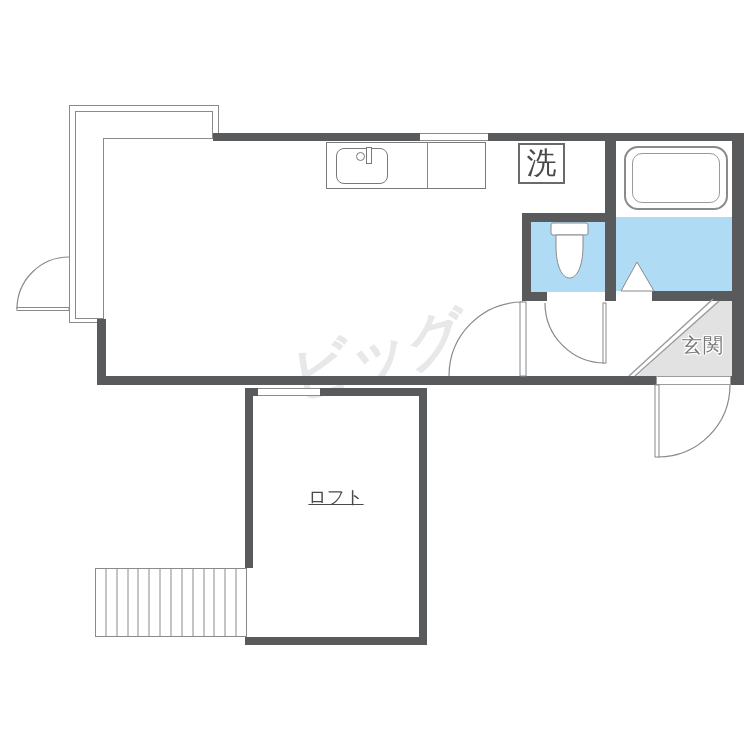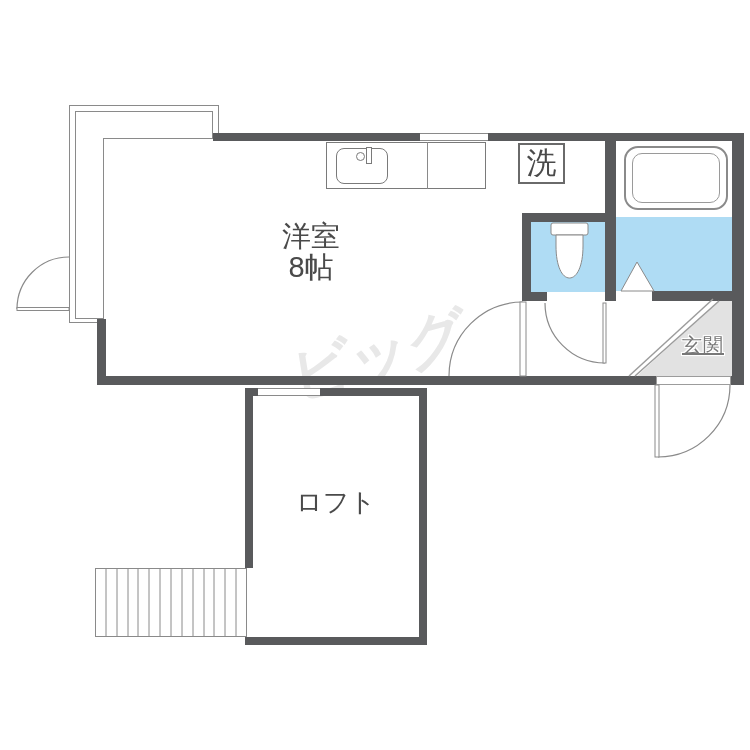--- a/index.html
+++ b/index.html
@@ -135,26 +135,22 @@
     <path class="s-thin" d="M545,303 A60,60 0 0 0 605,363"></path>
     <rect class="s-white" x="603" y="303" width="3" height="60"></rect>
 
     <path class="s-thin" d="M658,457 A72,72 0 0 0 730,385"></path>
     <rect class="s-white" x="655" y="385" width="4" height="72"></rect>
 
     <path class="s-thin" d="M17,309 A52,52 0 0 1 69,257"></path>
     <rect class="s-white" x="17" y="307.5" width="52" height="3"></rect>
   </svg>
 
-  <div class="label" style="left:251px;top:221px;width:120px;font-size:29px;">
-    <div>洋室</div>
-    <div>8帖</div>
-  </div>
 
-  <div class="label" style="left:276px;top:488px;width:120px;font-size:26px;">
+  <div class="label" style="left:276px;top:488px;width:120px;font-size:18px;text-decoration:underline;">
     <div>ロフト</div>
   </div>
 
-  <div class="genkan-label" style="left:682px;top:332px;text-decoration:underline;">
+  <div class="genkan-label" style="left:682px;top:332px;">
     <span>玄関</span>
   </div>
 
 </div>
 
 </body></html>

